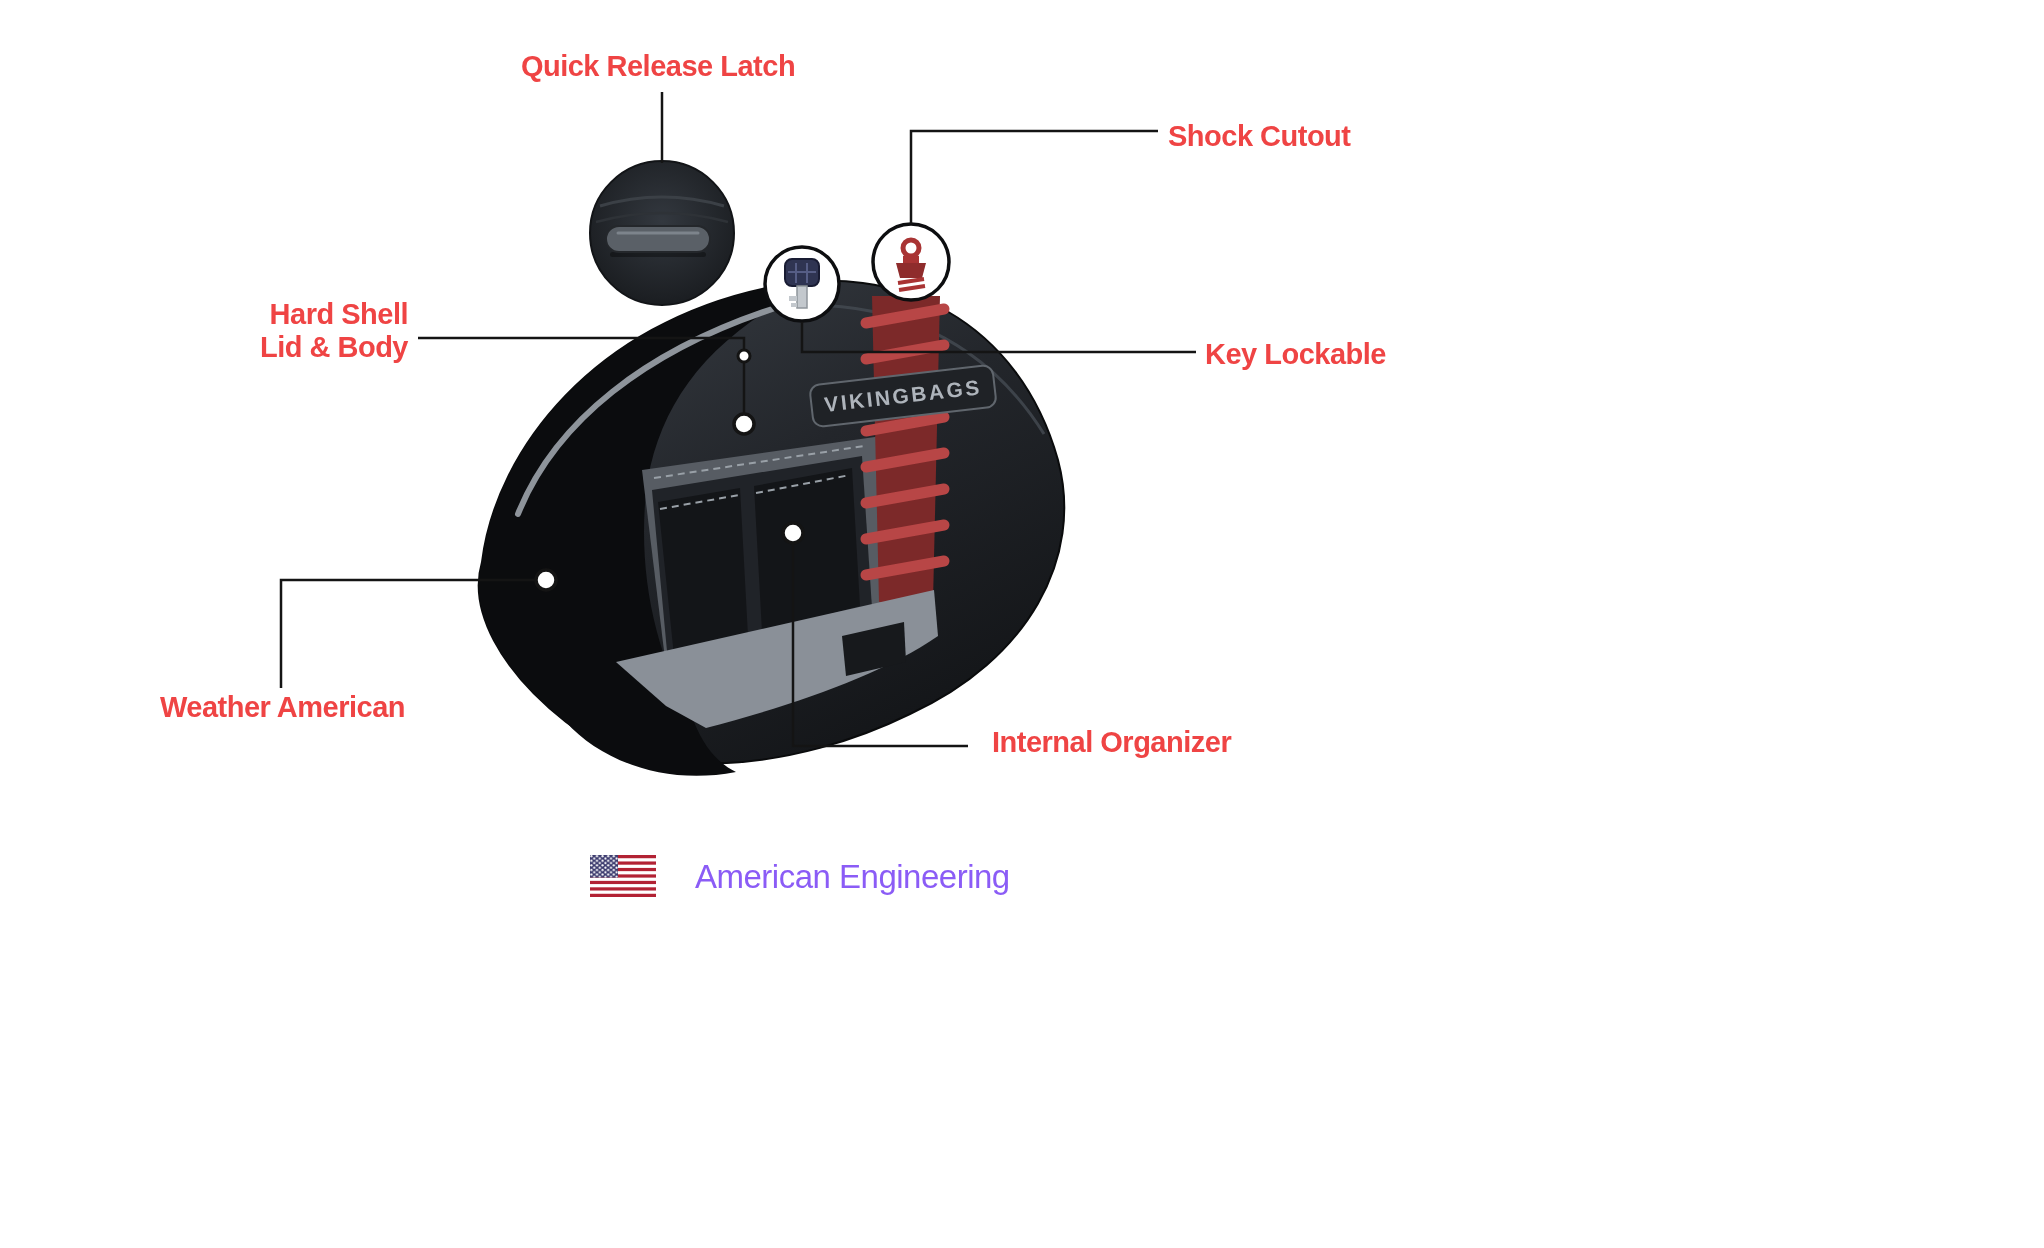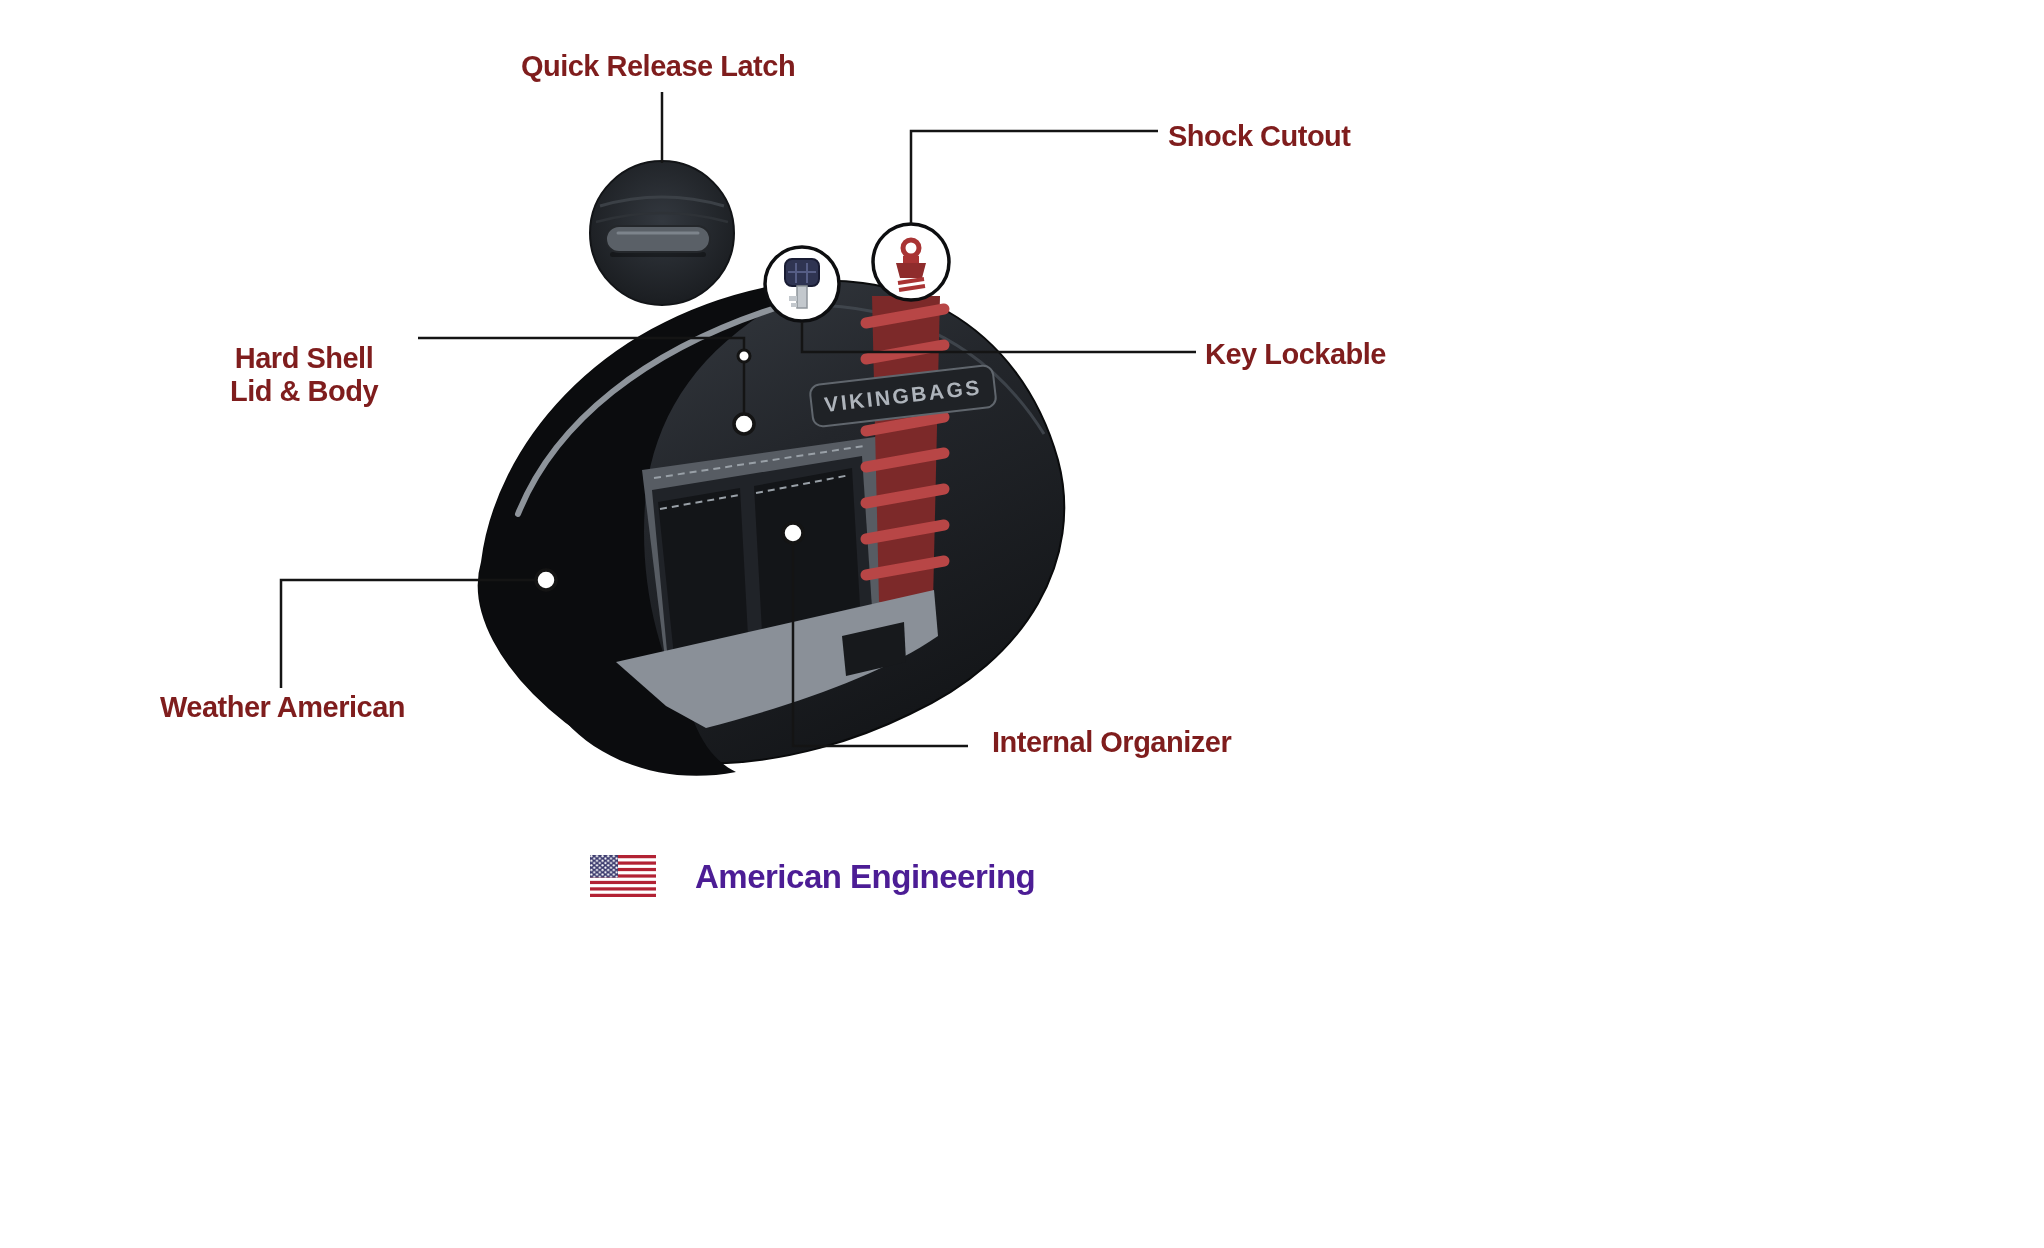--- a/index.html
+++ b/index.html
@@ -3,31 +3,31 @@
 <meta charset="utf-8">
 <style>
   html,body{margin:0;padding:0;}
   body{
     width:2044px;height:1248px;position:relative;overflow:hidden;
     background:#ffffff;
     font-family:"Liberation Sans", sans-serif;
   }
   .callout-label{
     position:absolute;
-    color:#7f1d1d;
+    color:#ef4444;
     font-weight:700;
     font-size:29px;
     letter-spacing:-0.5px;
     line-height:1.14;
     white-space:nowrap;
   }
   .footer-label{
     position:absolute;
-    color:#4c1d95;
-    font-weight:700;
+    color:#8b5cf6;
+    font-weight:400;
     font-size:33px;
     letter-spacing:-0.5px;
     white-space:nowrap;
   }
   #diagram-svg{position:absolute;left:0;top:0;}
   .brand-badge{
     position:absolute;
     left:810px;top:374px;width:182px;height:40px;
     transform:rotate(-6.5deg);
     background:#1f2226;
@@ -155,21 +155,21 @@
 </svg>
 
 <div class="brand-badge">
   <span>VIKINGBAGS</span>
 </div>
 
 <div class="callout-label" style="left:518px;top:50px;width:280px;text-align:center;">Quick Release Latch</div>
 
 <div class="callout-label" style="left:1168px;top:120px;">Shock Cutout</div>
 
-<div class="callout-label" style="left:200px;top:298px;width:208px;text-align:center;margin-top:44px;">
+<div class="callout-label" style="left:200px;top:298px;width:208px;text-align:right;">
   <div>Hard Shell</div>
   <div>Lid &amp; Body</div>
 </div>
 
 <div class="callout-label" style="left:1205px;top:338px;">Key Lockable</div>
 
 <div class="callout-label" style="left:160px;top:691px;">Weather American</div>
 
 <div class="callout-label internal-org" style="left:968px;top:722px;">Internal Organizer</div>
 

